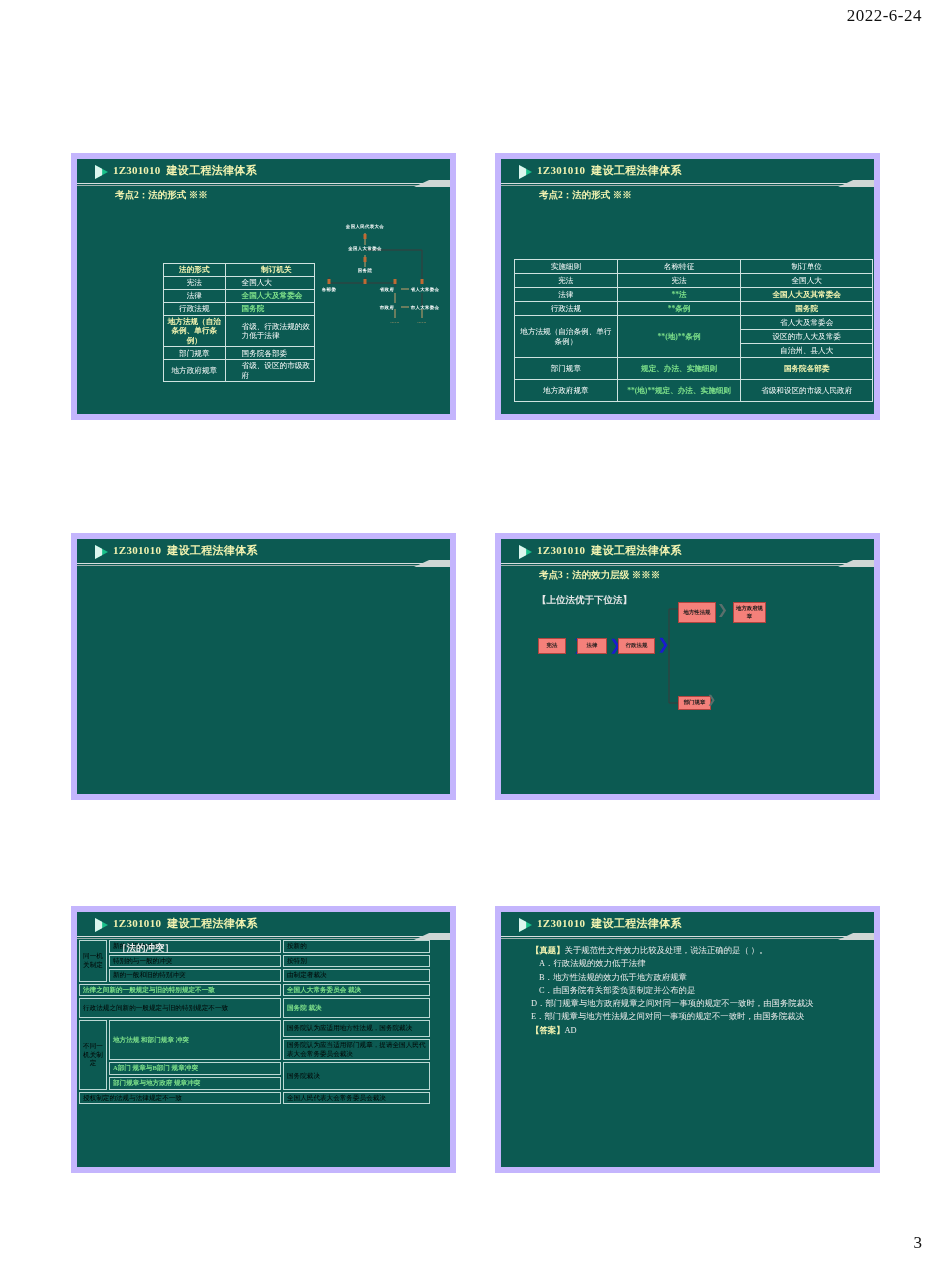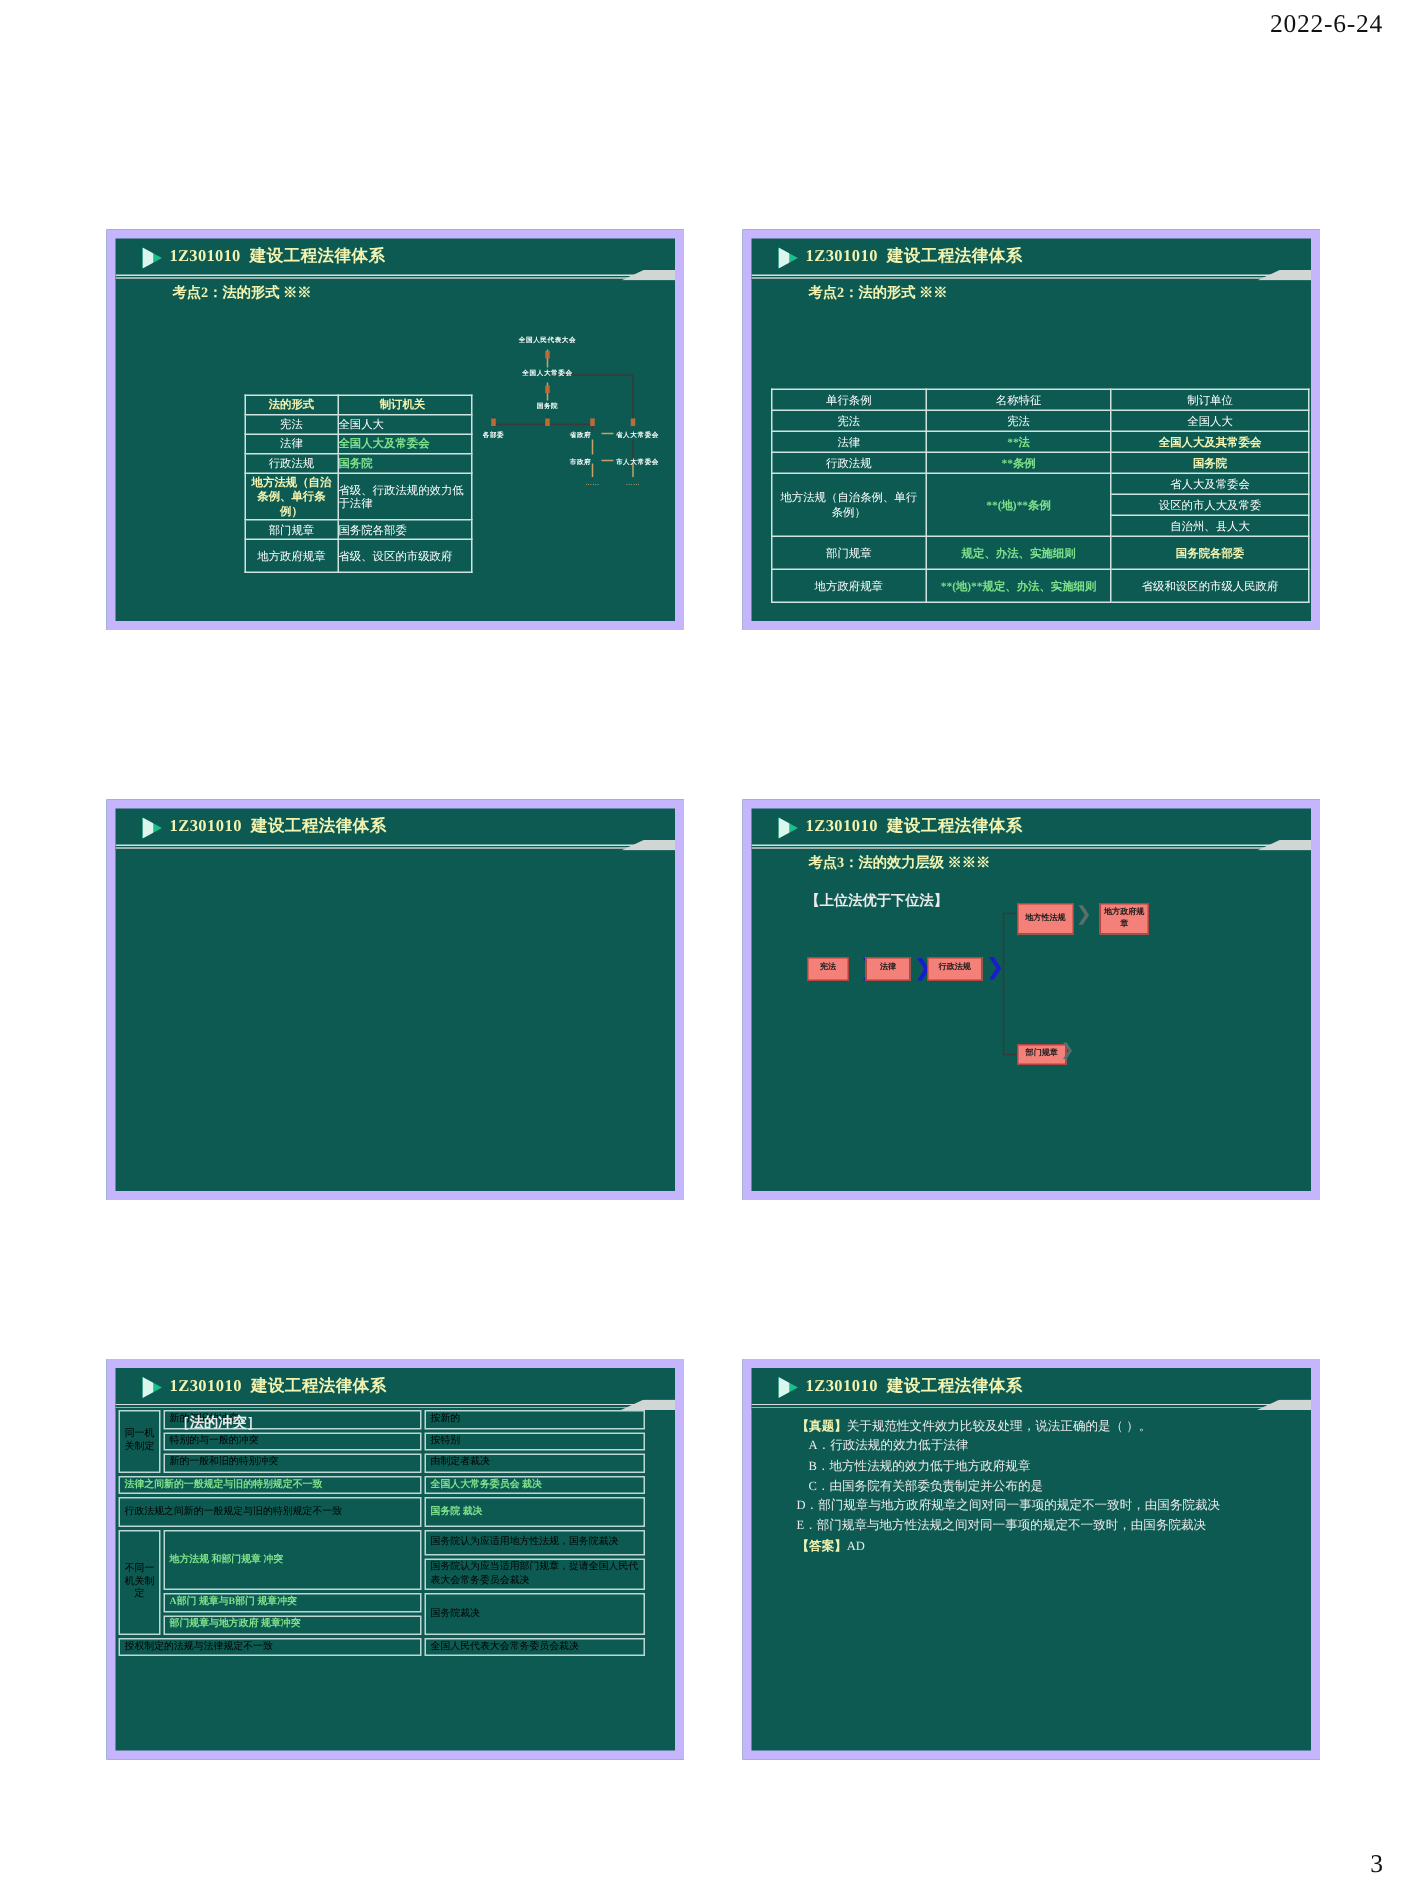--- a/index.html
+++ b/index.html
@@ -109,21 +109,21 @@
     text-align: center;
     line-height: 1.25;
     vertical-align: middle;
   }
   .yel { color:#f2f3b0; font-weight:bold; }
 
   
   #tbl1 { left: 86px; top: 56px; width: 152px; }
   #tbl1 td { height: 13px; }
   #tbl1 td.c1 { width: 62px; }
-  #tbl1 td.c2 { width: 90px; text-align:left; padding-left:0; }
+  #tbl1 td.c2 { width: 90px; text-align:left; padding-left:16px; }
 
   
   .org { position:absolute; left:240px; top:62px; width:135px; height:115px; }
   .org svg { position:absolute; left:0; top:0; }
   .orgnode {
     position:absolute;
     color:#ffffff; font-size:4.4px; font-weight:bold;
     white-space:nowrap; letter-spacing:0.4px;
     transform: translateX(-50%);
   }
@@ -265,21 +265,21 @@
       <span class="hdr-title">
         <span>1Z301010</span>&nbsp;&nbsp;<span>建设工程法律体系</span>
       </span>
       <span class="hdr-rule"></span>
     </div>
     <div class="subpoint">考点2：法的形式 ※※</div>
 
     <table class="stbl" id="tbl2">
       <tbody>
           <tr>
-        <td class="k1">单行条例</td>
+        <td class="k1">实施细则</td>
         <td class="k2">名称特征</td>
         <td class="k3">制订单位</td>
       </tr>
       <tr>
         <td class="k1">宪法</td>
         <td class="k2">宪法</td>
         <td class="k3">全国人大</td>
       </tr>
       <tr>
         <td class="k1">法律</td>

